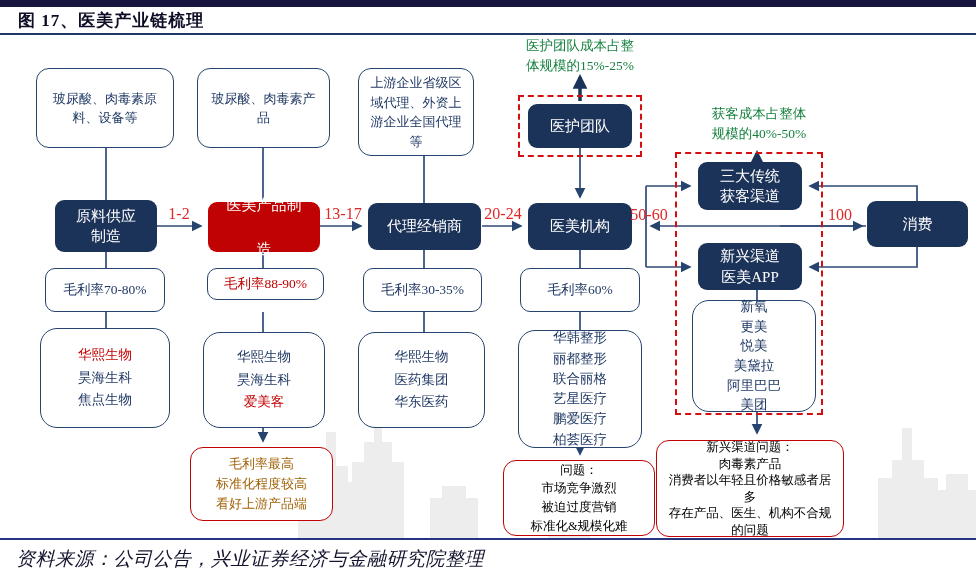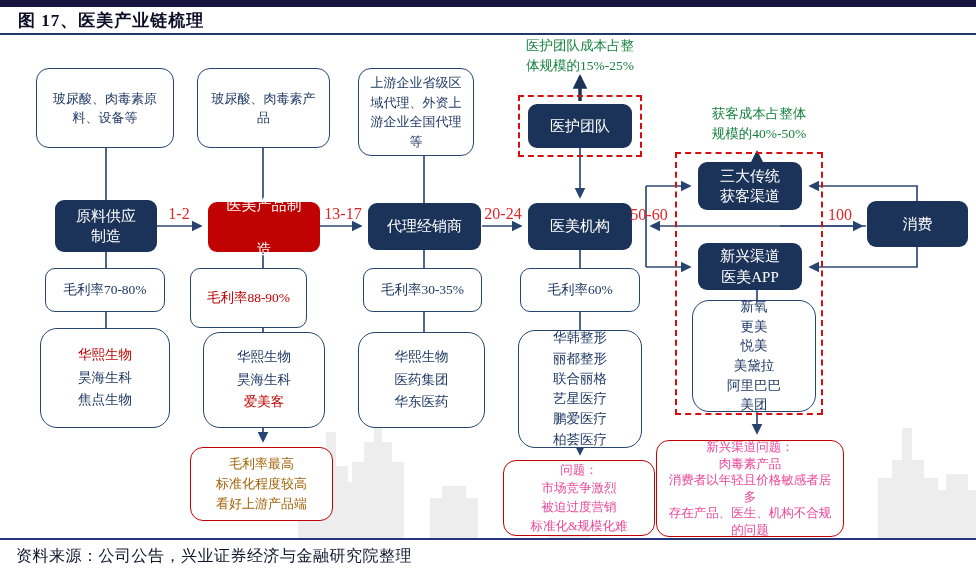--- a/index.html
+++ b/index.html
@@ -2,32 +2,32 @@
 <html><head>
 <meta charset="utf-8">
 <style>
   html,body{margin:0;padding:0;background:#fff;}
   .canvas{position:relative;width:976px;height:574px;background:#fff;overflow:hidden;
           font-family:"Liberation Serif","DejaVu Serif",serif;}
   .layer{position:absolute;left:0;top:0;}
   .topbar{position:absolute;left:0;top:0;width:976px;height:7px;background:#15153d;}
   .figtitle{position:absolute;left:18px;top:9px;font-size:17px;font-weight:bold;color:#0d0d26;letter-spacing:1px;}
   .rule{position:absolute;left:0;width:976px;height:2.4px;background:#1f3864;}
-  .src{position:absolute;left:16px;top:546px;font-size:16px;color:#14142e;letter-spacing:.5px;}
+  .src{position:absolute;left:16px;top:546px;font-size:19px;color:#14142e;letter-spacing:.5px;font-style:italic;}
 
   .box{position:absolute;display:flex;flex-direction:column;align-items:center;justify-content:center;
        text-align:center;box-sizing:border-box;line-height:1.5;}
   .wbox{background:#fff;border:1.4px solid #27446f;border-radius:13px;color:#1f3864;font-size:13px;padding:4px 9px;}
   .nbox{background:#1c3359;color:#fff;border-radius:9px;font-size:15px;line-height:1.35;padding:2px 6px;z-index:3;}
   .rfill{background:#c00202;gap:24px;}
   .mbox{background:#fff;border:1.4px solid #27446f;border-radius:10px;color:#1f3864;font-size:13.5px;padding:2px 4px;}
   .cbox{background:#fff;border:1.4px solid #27446f;border-radius:17px;color:#1f3864;font-size:13.5px;line-height:1.7;padding:4px 6px;}
   .note{background:#fff;border:1.6px solid #c00202;border-radius:13px;font-size:12.5px;line-height:1.55;padding:3px 6px;}
   .note.redtext{color:#a16207;font-size:13px;}
-  .note.navytext{color:#ec4899;}
+  .note.navytext{color:#000000;}
   .dashed{position:absolute;border:2px dashed #d50f0f;box-sizing:border-box;z-index:2;}
   .annot{position:absolute;color:#15803d;font-size:13.5px;line-height:1.45;text-align:center;z-index:3;}
   .flowlabel{position:absolute;color:#e02727;font-size:16px;text-align:center;z-index:3;}
   .red{color:#c00202;}
   .z3{z-index:3;}
 </style>
 </head>
 <body>
 
 <div class="canvas">
@@ -106,21 +106,21 @@
       <div class="line">焦点生物</div>
     </div>
 
   <div class="box wbox z3" style="left:197px;top:68px;width:133px;height:80px">
       <span>玻尿酸、肉毒素产品</span>
     </div>
   <div class="box nbox rfill" style="left:208px;top:202px;width:112px;height:50px">
       <div class="line">医美产品制</div>
       <div class="line">造</div>
     </div>
-  <div class="box mbox z3" style="left:190px;top:268px;width:117px;height:60px">
+  <div class="box mbox z3" style="left:207px;top:268px;width:117px;height:32px">
       <span class="red">毛利率88-90%</span>
     </div>
   <div class="box cbox z3" style="left:203px;top:332px;width:122px;height:96px">
       <div class="line">华熙生物</div>
       <div class="line">昊海生科</div>
       <div class="line red">爱美客</div>
     </div>
   <div class="box note redtext z3" style="left:190px;top:447px;width:143px;height:74px">
       <div class="line">毛利率最高</div>
       <div class="line">标准化程度较高</div>

